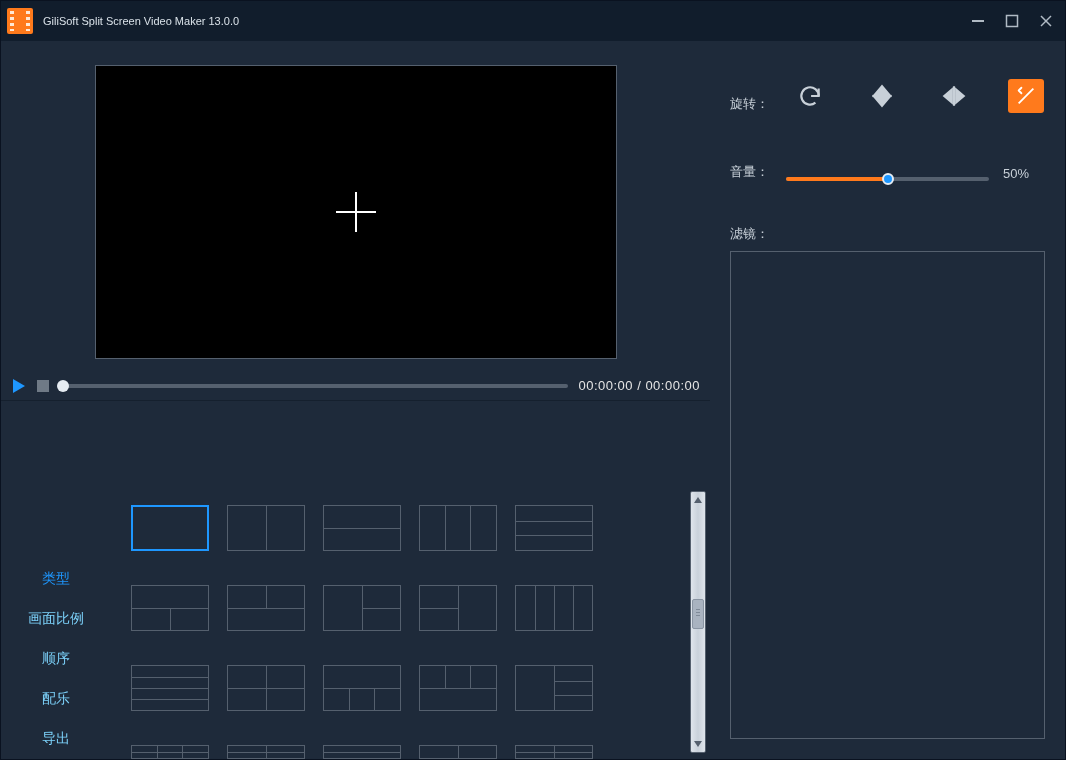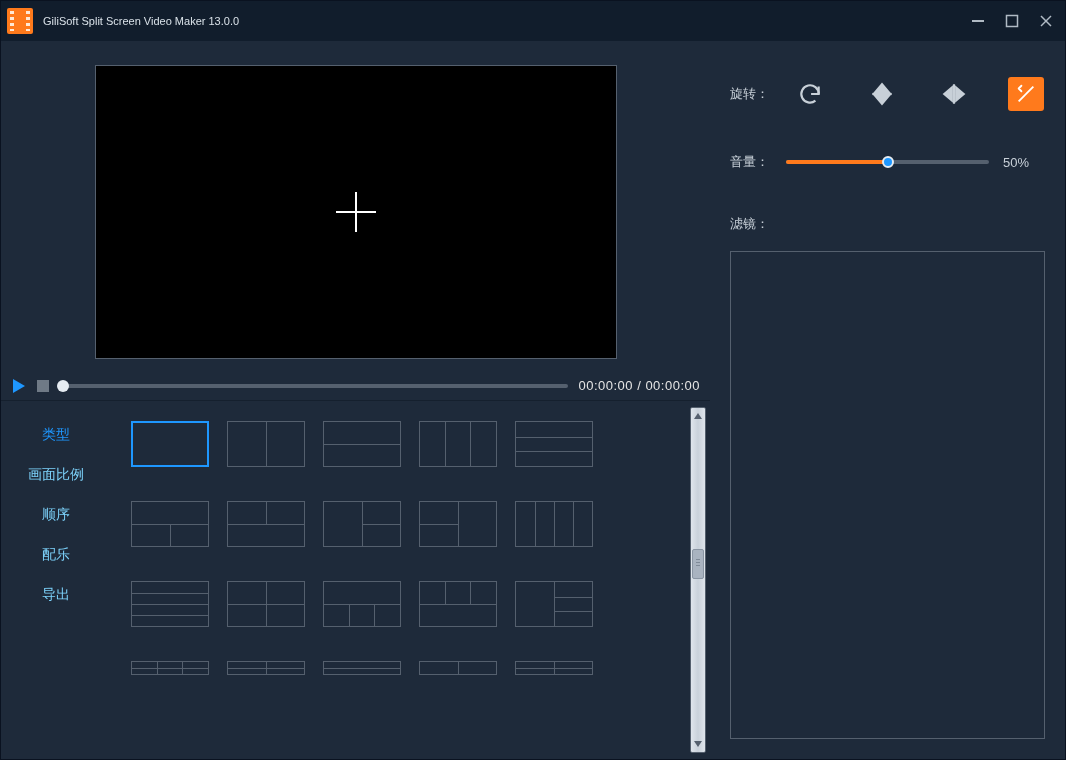--- a/index.html
+++ b/index.html
@@ -85,21 +85,21 @@
     flex:1; height:4px; background:#55606e; position:relative; border-radius:2px;
   }
   .seek .knob {
     position:absolute; left:0; top:50%; transform:translate(-2px,-50%);
     width:12px; height:12px; border-radius:50%; background:#e6ecf2;
   }
   .timecode { color:#e5e5e5; font-size: 13px; letter-spacing:0.5px; white-space:nowrap; }
 
   
   .bottom-row {
-    flex:1; display:flex; overflow:hidden;
+    flex:1; display:flex; overflow:hidden;align-items:flex-end;
   }
   .sidetabs {
     width: 110px; padding-top: 14px;
   }
   .sidetabs .tab {
     text-align:center; padding: 11px 0; font-size: 14px; color:#7dd3fc; cursor:default;
   }
   .sidetabs .tab.active { color:#1e97ff; }
 
   .template-grid-wrap {
@@ -134,21 +134,21 @@
   .vscroll .thumb {
     position:absolute; left:1px; right:1px; top:40%; height:30px;
     background:#a9b3c0; border:1px solid #8a95a3; border-radius:2px;
   }
   .vscroll .thumb::before {
     content:""; position:absolute; left:3px; right:3px; top:12px; height:1px; background:#7f8a98;
     box-shadow:0 3px 0 #7f8a98, 0 -3px 0 #7f8a98;
   }
 
   
-  .rrow { display:flex; align-items:center; min-height:38px; }
+  .rrow { display:flex; align-items:flex-end; min-height:38px; }
   .rlabel { width:50px; color:#c8d0d8; }
 
   .rotbtns { display:flex; gap:36px; margin-left:12px; align-items:center; }
   .iconbtn {
     width:36px; height:34px; display:flex; align-items:center; justify-content:center;
   }
   .iconbtn.active {
     background:#ff7a1c; border-radius:3px;
   }
   .iconbtn svg { stroke:#c8d0d8; fill:none; }

